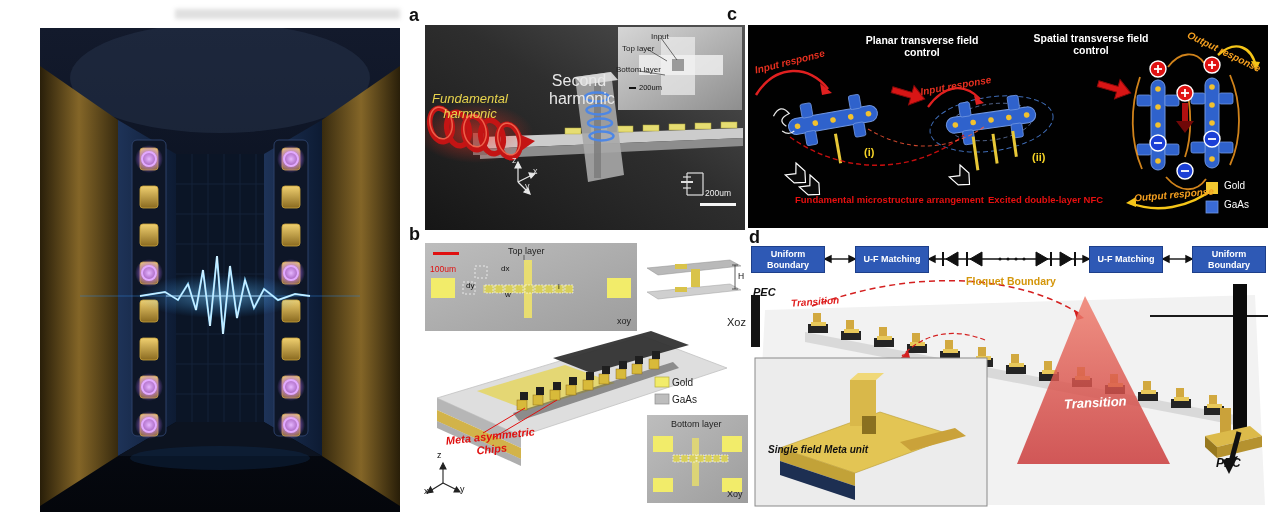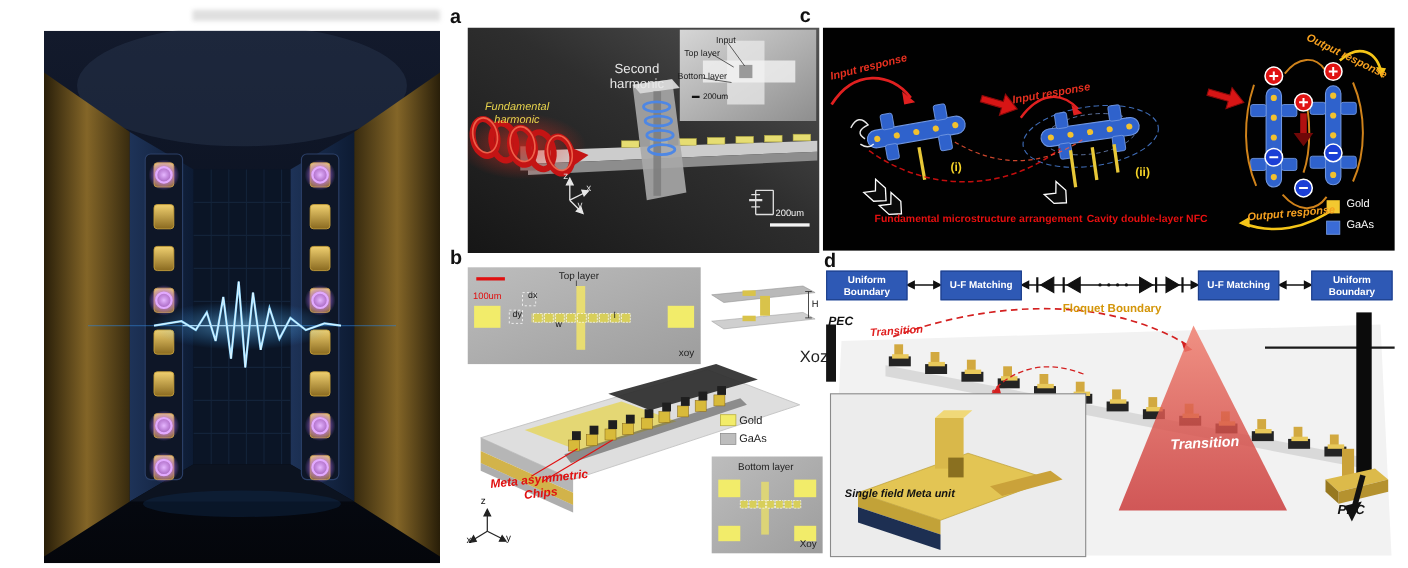--- a/index.html
+++ b/index.html
@@ -211,22 +211,22 @@
       <g stroke="#e8e8e8" stroke-width="1.2" fill="#e8e8e8">
         <line x1="93" y1="157" x2="93" y2="140"></line>
           <polygon points="93,137 90,143 96,143"></polygon>
         <line x1="93" y1="157" x2="107" y2="150"></line>
           <polygon points="110,148.5 104,148 106,153"></polygon>
         <line x1="93" y1="157" x2="103" y2="167"></line>
           <polygon points="105,169 103,163 99,167"></polygon>
       </g>
     </svg>
   </div>
-  <div class="lbl wrap it" style="left:431px;top:92px;width:78px;color:#e8d44d;font-size:10px">Fundamental harmonic</div>
-  <div class="lbl wrap" style="left:549px;top:56px;width:60px;color:#e8e8e8;font-size:12px">Second harmonic</div>
+  <div class="lbl wrap it" style="left:431px;top:92px;width:78px;color:#e8d44d;font-size:13px">Fundamental harmonic</div>
+  <div class="lbl wrap" style="left:549px;top:72px;width:60px;color:#e8e8e8;font-size:16px">Second harmonic</div>
   <div class="lbl" style="left:651px;top:32px;font-size:8px;color:#222">Input</div>
   <div class="lbl" style="left:622px;top:44px;font-size:8px;color:#222">Top layer</div>
   <div class="lbl" style="left:616px;top:65px;font-size:8px;color:#222">Bottom layer</div>
   <div class="lbl" style="left:639px;top:84px;font-size:7.5px;color:#111">200um</div>
   <div class="lbl" style="left:705px;top:189px;font-size:8.5px;color:#f0f0f0">200um</div>
   <div class="lbl" style="left:512px;top:155px;font-size:9px;color:#ddd">z</div>
   <div class="lbl" style="left:533px;top:166px;font-size:9px;color:#ddd">x</div>
   <div class="lbl" style="left:525px;top:181px;font-size:9px;color:#ddd">y</div>
 
   <div class="panel-label" style="left:409px;top:224px">b</div>
@@ -327,26 +327,26 @@
           <polygon points="18,223 15,229 21,229"></polygon>
         <line x1="18" y1="243" x2="5" y2="251"></line>
           <polygon points="2,253 8,252 5.5,247"></polygon>
         <line x1="18" y1="243" x2="32" y2="250"></line>
           <polygon points="35,252 29,252 31.5,247"></polygon>
       </g>
     </svg>
   </div>
   <div class="lbl" style="left:430px;top:265px;color:#e01010;font-size:8.5px">100um</div>
   <div class="lbl" style="left:508px;top:246px;font-size:9px;color:#222">Top layer</div>
-  <div class="lbl" style="left:480px;top:264px;font-size:8px;color:#111">dx</div>
+  <div class="lbl" style="left:501px;top:264px;font-size:8px;color:#111">dx</div>
   <div class="lbl" style="left:466px;top:281px;font-size:8px;color:#111">dy</div>
   <div class="lbl" style="left:505px;top:290px;font-size:8px;color:#111">w</div>
   <div class="lbl" style="left:558px;top:282px;font-size:8px;color:#111">l</div>
   <div class="lbl" style="left:617px;top:316px;font-size:9px;color:#222">xoy</div>
-  <div class="lbl" style="left:727px;top:316px;font-size:15px;color:#222">Xoz</div>
+  <div class="lbl" style="left:727px;top:316px;font-size:11px;color:#222">Xoz</div>
   <div class="lbl" style="left:738px;top:272px;font-size:8.5px;color:#111">H</div>
   <div class="lbl" style="left:672px;top:377px;font-size:10px;color:#222">Gold</div>
   <div class="lbl" style="left:672px;top:394px;font-size:10px;color:#222">GaAs</div>
   <div class="lbl wrap bd it" style="left:437px;top:430px;width:108px;color:#e01010;font-size:11px;transform:rotate(-6deg)">Meta asymmetric Chips</div>
   <div class="lbl" style="left:671px;top:419px;font-size:9px;color:#222">Bottom layer</div>
   <div class="lbl" style="left:727px;top:489px;font-size:9px;color:#222">Xoy</div>
   <div class="lbl" style="left:437px;top:450px;font-size:9px;color:#111">z</div>
   <div class="lbl" style="left:424px;top:486px;font-size:9px;color:#111">x</div>
   <div class="lbl" style="left:460px;top:484px;font-size:9px;color:#111">y</div>
 
@@ -447,29 +447,31 @@
       <use href="#pluscirc" transform="translate(410,44)"></use>
       <use href="#pluscirc" transform="translate(464,40)"></use>
       <use href="#pluscirc" transform="translate(437,68)"></use>
       <use href="#minuscirc" transform="translate(410,118)"></use>
       <use href="#minuscirc" transform="translate(464,114)"></use>
       <use href="#minuscirc" transform="translate(437,146)"></use>
       <rect x="458" y="157" width="12" height="12" fill="#f2c830"></rect>
       <rect x="458" y="176" width="12" height="12" fill="#3a6bd6" stroke="#7096e0" stroke-width="0.8"></rect>
     </svg>
   </div>
+  <div class="lbl wrap bd" style="left:856px;top:34px;width:132px;color:#fff;font-size:10.5px">Planar transverse field control</div>
+  <div class="lbl wrap bd" style="left:1028px;top:32px;width:126px;color:#fff;font-size:10.5px">Spatial transverse field control</div>
   <div class="lbl bd it" style="left:754px;top:56px;color:#e63020;font-size:10px;transform:rotate(-14deg)">Input response</div>
   <div class="lbl bd it" style="left:920px;top:80px;color:#e63020;font-size:10px;transform:rotate(-10deg)">Input response</div>
   <div class="lbl bd it" style="left:1184px;top:46px;color:#f5a020;font-size:10px;transform:rotate(26deg)">Output response</div>
   <div class="lbl bd it" style="left:1134px;top:189px;color:#f5a020;font-size:10px;transform:rotate(-5deg)">Output response</div>
   <div class="lbl bd" style="left:864px;top:146px;color:#f5d327;font-size:11px">(i)</div>
   <div class="lbl bd" style="left:1032px;top:151px;color:#f5d327;font-size:11px">(ii)</div>
   <div class="lbl bd" style="left:1281px;top:148px;color:#f5d327;font-size:11px">(iii)</div>
   <div class="lbl bd" style="left:795px;top:195px;color:#e61010;font-size:9.5px">Fundamental microstructure arrangement</div>
-  <div class="lbl bd" style="left:988px;top:195px;color:#e61010;font-size:9.5px">Cavity double-layer NFC</div>
+  <div class="lbl bd" style="left:988px;top:195px;color:#e61010;font-size:9.5px">Excited double-layer NFC</div>
   <div class="lbl" style="left:1224px;top:180px;color:#fff;font-size:10px">Gold</div>
   <div class="lbl" style="left:1224px;top:199px;color:#fff;font-size:10px">GaAs</div>
 
   <div class="panel-label" style="left:749px;top:227px">d</div>
   <div class="abs" style="left:750px;top:240px;width:518px;height:272px">
     <svg width="518" height="272" viewBox="0 0 518 272">
       <defs>
         <linearGradient id="redtri" x1="0" y1="0" x2="0" y2="1">
           <stop offset="0" stop-color="#f08070" stop-opacity="0.85"></stop>
           <stop offset="1" stop-color="#c83030" stop-opacity="0.8"></stop>

